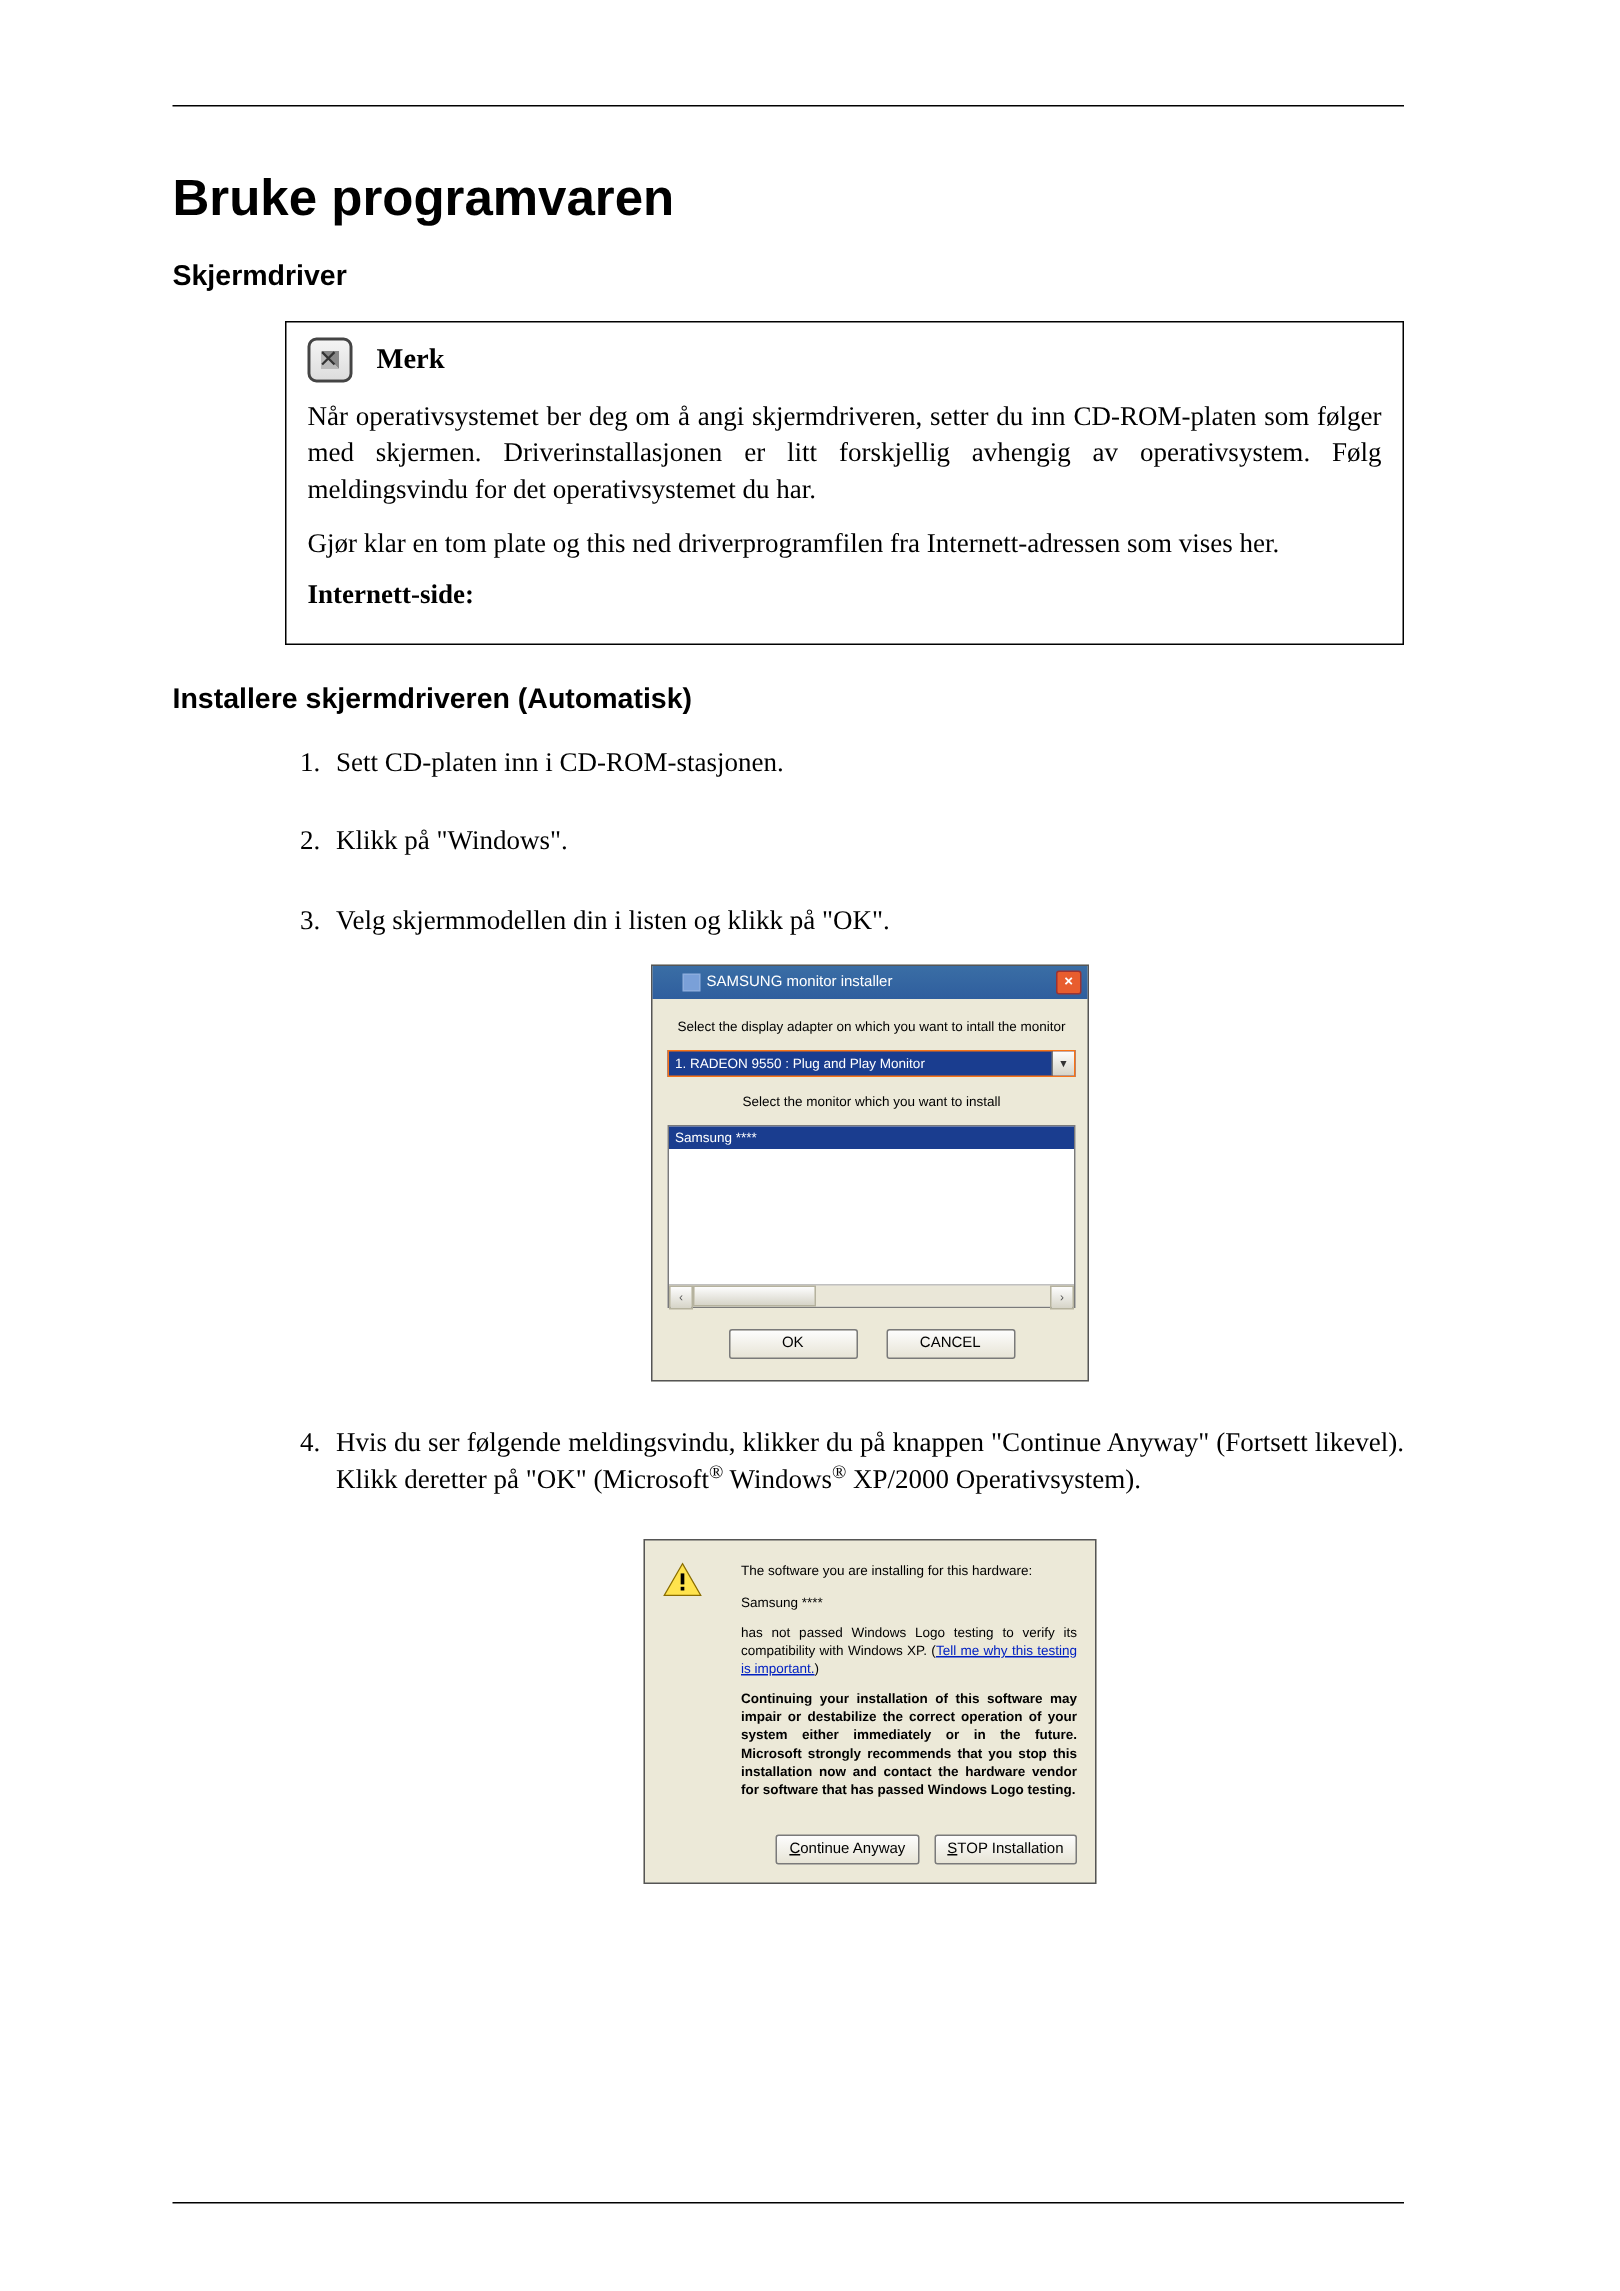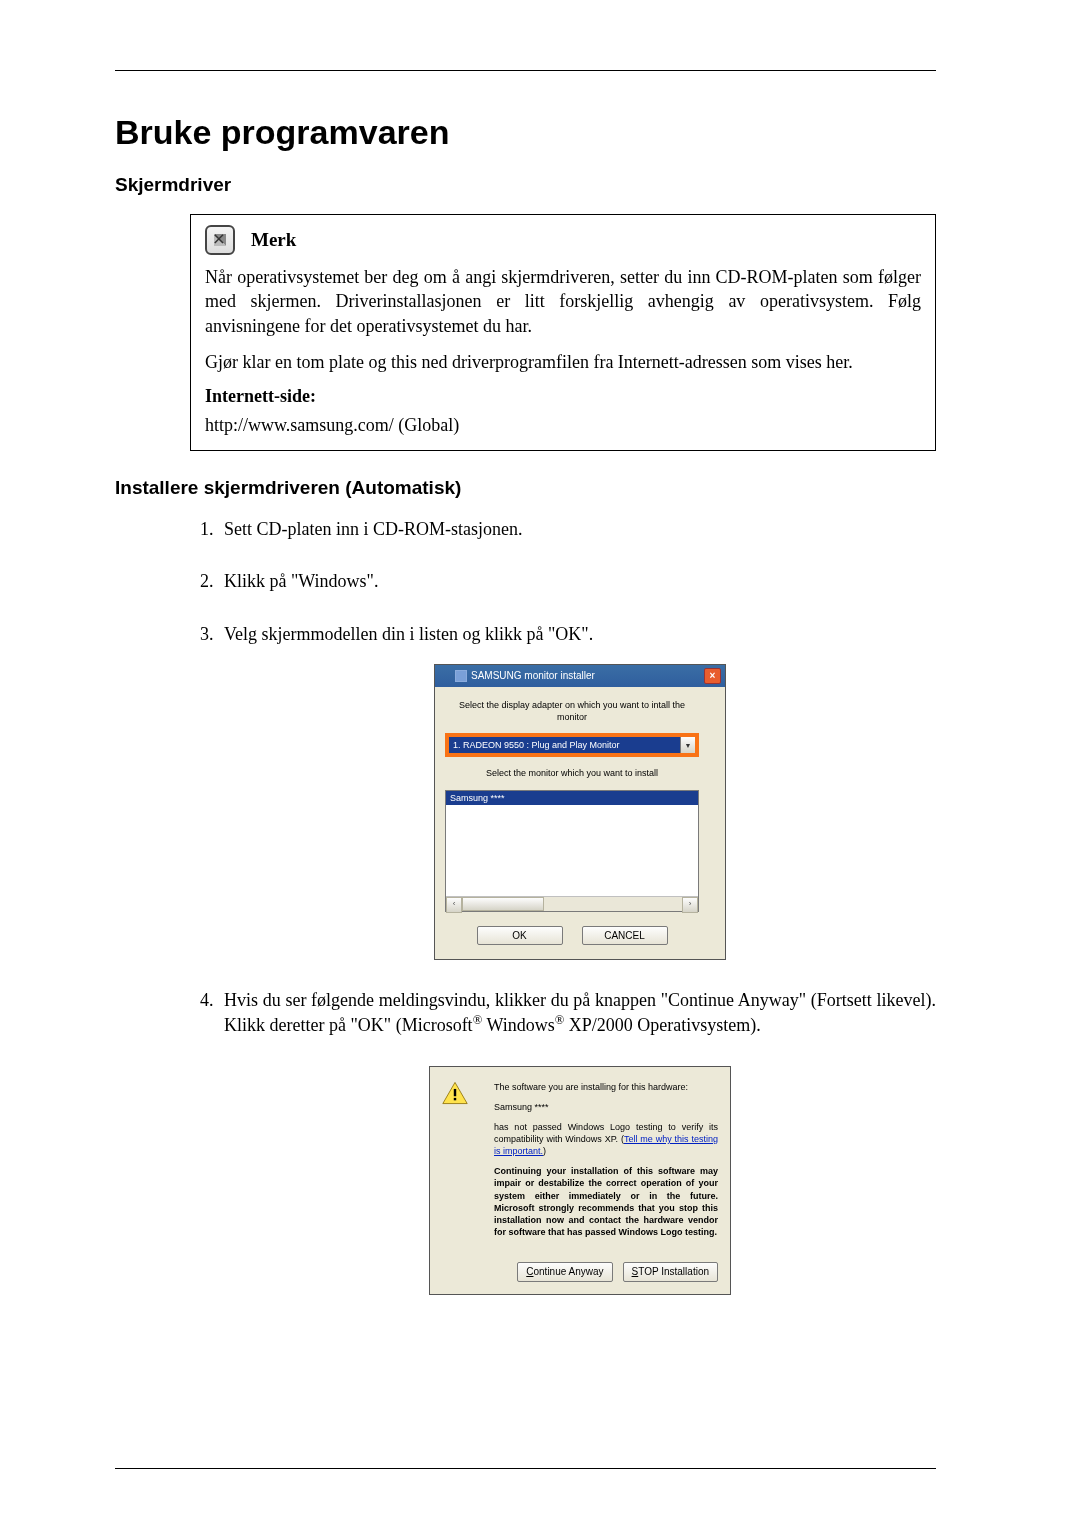--- a/index.html
+++ b/index.html
@@ -119,30 +119,30 @@
   .dlg-sys { width:10px; height:10px; background:#7aa0d8; border:1px solid #fff2; }
   .dlg-close {
     width: 15px; height: 14px;
     background: #e85d2e;
     border: 1px solid #933;
     color: #fff;
     display: flex; align-items: center; justify-content: center;
     font-size: 10px; font-weight: bold;
     border-radius: 2px;
   }
-  .dlg-body { padding: 12px 26px 10px 10px; }
+  .dlg-body { padding: 12px 8px 10px 10px; }
   .dlg-label-center {
     text-align: center;
     padding: 0 0 10px 0;
     font-size: 9px;
     color: #000;
   }
   .dlg-select {
     display: flex;
-    border: 4px solid #f97316;
+    border: 1px solid #f97316;
     background: #1a3d8f;
     color: #fff;
     height: 16px;
     margin-bottom: 10px;
     align-items: stretch;
   }
   .dlg-select-text {
     flex: 1;
     padding: 1px 4px;
     font-size: 9px;
@@ -247,24 +247,23 @@
     <div class="note-head">
       <span class="note-icon">
         <svg viewBox="0 0 24 24">
             <path d="M4 4 L20 4 L20 20 Z" fill="#888"></path>
             <path d="M4 4 L4 20 L20 20 Z" fill="#bbb"></path>
             <path d="M5 5 L16 16 M5 16 L16 5" stroke="#333" stroke-width="2" fill="none"></path>
           </svg>
       </span>
       <span class="note-title">Merk</span>
     </div>
-    <p class="note-p">Når operativsystemet ber deg om å angi skjermdriveren, setter du inn CD-ROM-platen som følger med skjermen. Driverinstallasjonen er litt forskjellig avhengig av operativsystem. Følg anvisningene for det operativsystemet du har.</p>
+    <p class="note-p">Når operativsystemet ber deg om å angi skjermdriveren, setter du inn CD-ROM-platen som følger med skjermen. Driverinstallasjonen er litt forskjellig avhengig av operativsystem. Følg meldingsvindu for det operativsystemet du har.</p>
     <p class="note-p">Gjør klar en tom plate og this ned driverprogramfilen fra Internett-adressen som vises her.</p>
     <p class="note-label">Internett-side:</p>
-    <p class="note-url">http://www.samsung.com/ (Global)</p>
   </div>
 
   <h2 class="subheader" style="margin-top:26px;">Installere skjermdriveren (Automatisk)</h2>
 
   <ol class="steps">
     <li>Sett CD-platen inn i CD-ROM-stasjonen.</li>
     <li>Klikk på "Windows".</li>
     <li>
       <span>Velg skjermmodellen din i listen og klikk på "OK".</span>
 

